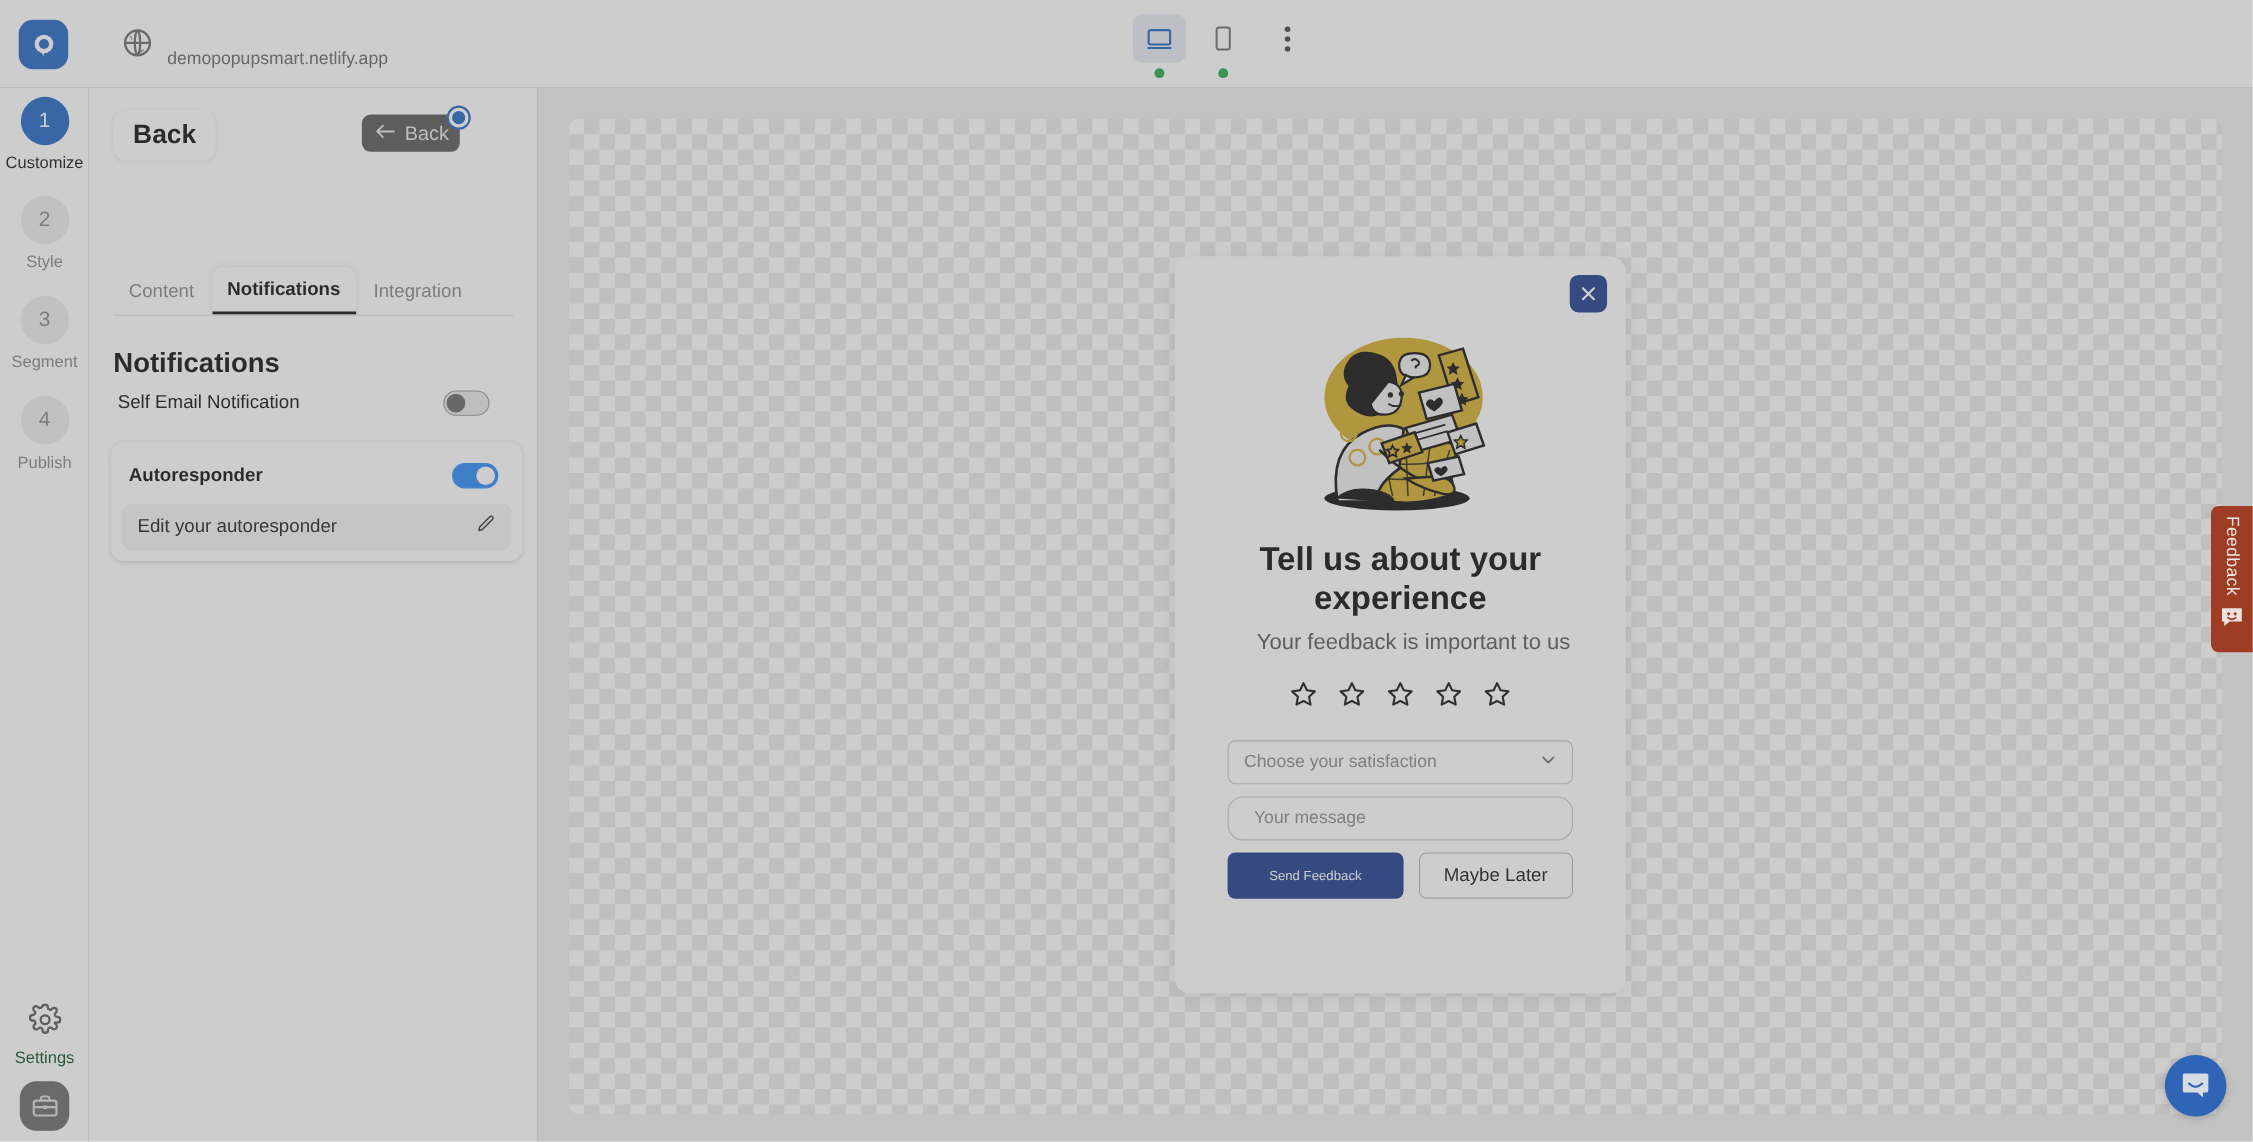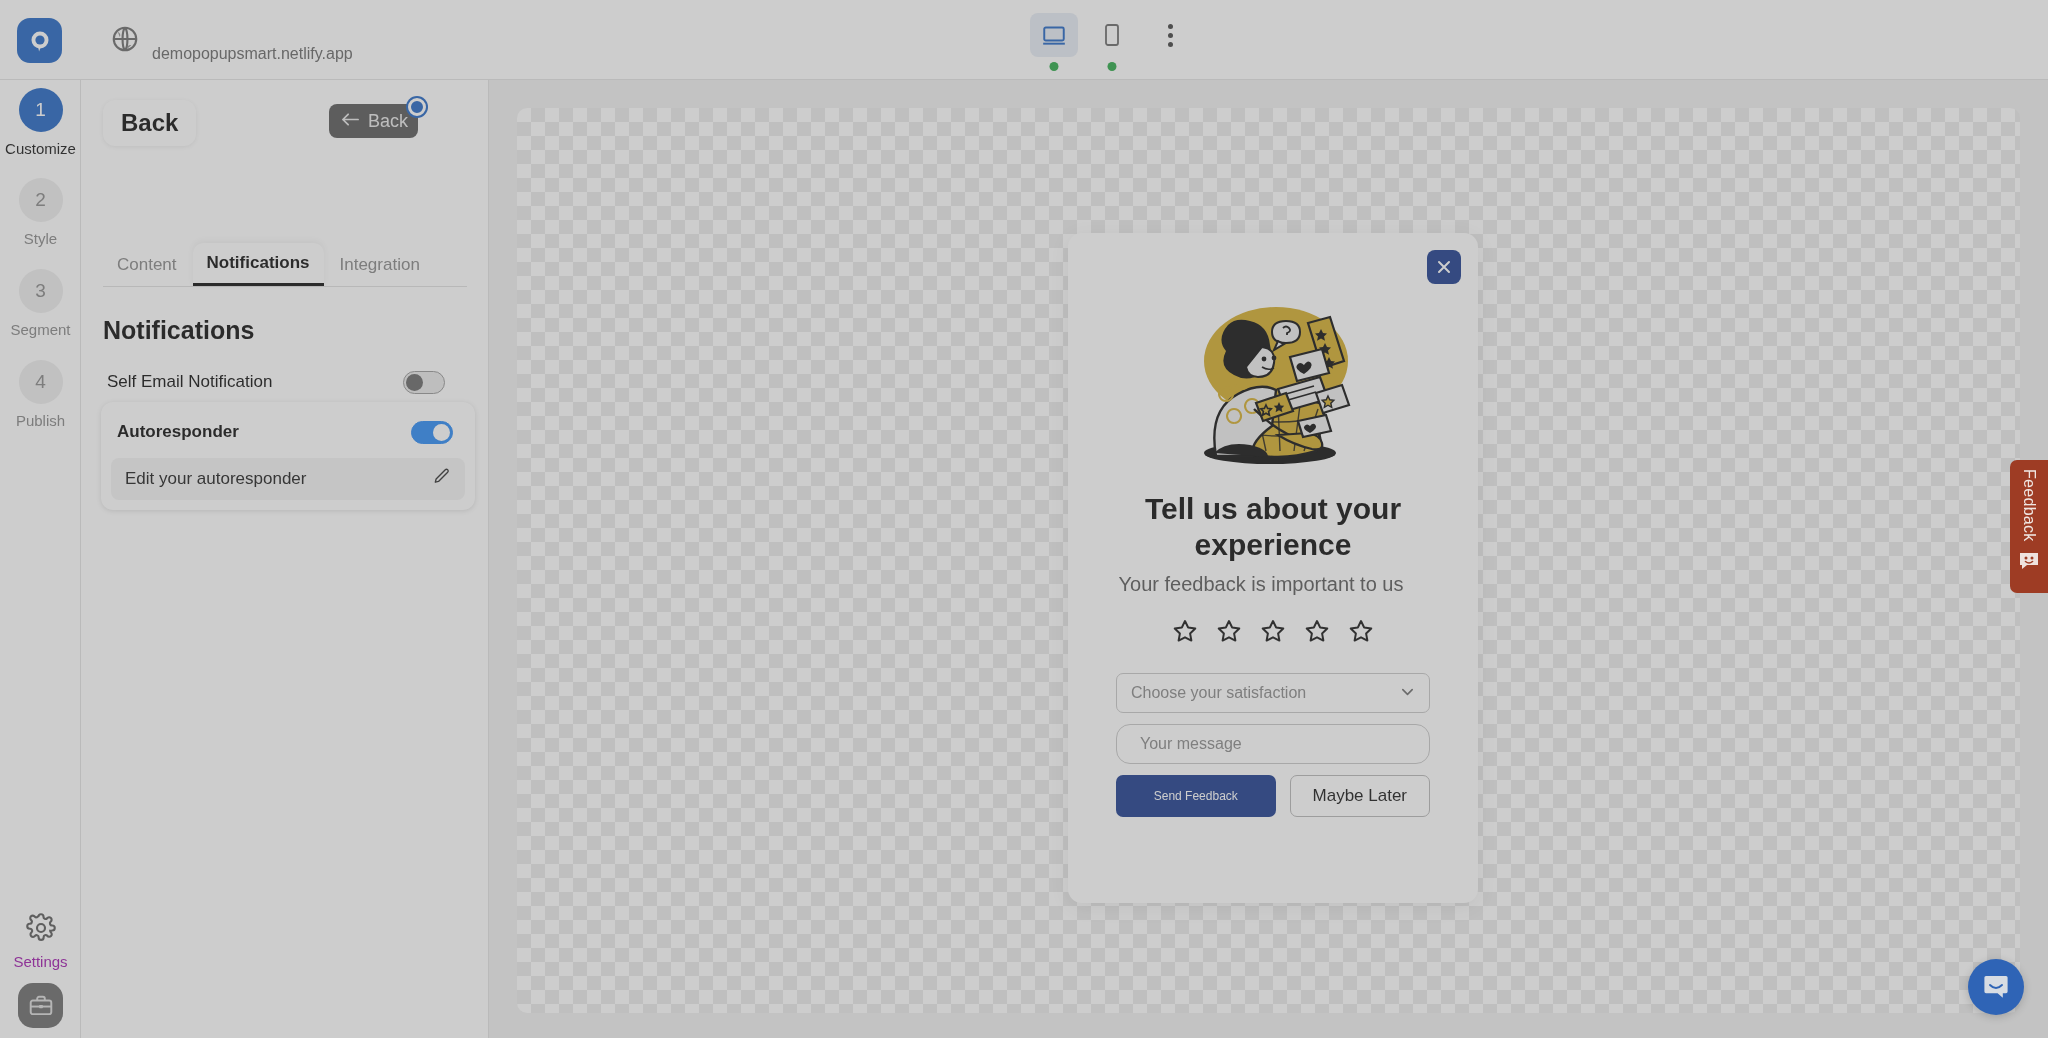--- a/index.html
+++ b/index.html
@@ -103,21 +103,21 @@
   }
   .step.active .bubble { background: #2568c4; color: #fff; }
   .step .slabel { margin-top: 8px; font-size: 15px; color: #8a8a8a; }
   .step.active .slabel { color: #1a1a1a; }
 
   #settings-item {
     position: absolute; left: 0; bottom: 68px; width: 81px;
     display: flex; flex-direction: column; align-items: center;
     color: #5e5e5e;
   }
-  #settings-item .slabel { margin-top: 6px; font-size: 15px; color: #a21caf; }
+  #settings-item .slabel { margin-top: 6px; font-size: 15px; color: #14532d; }
   #workspace-btn {
     position: absolute; left: 18px; bottom: 10px;
     width: 45px; height: 45px; border-radius: 15px;
     background: #6d6d6d;
     display: flex; align-items: center; justify-content: center;
     color: #dcdcdc;
   }
 
   
   #panel {
@@ -173,21 +173,21 @@
     position: absolute; left: 22px; top: 236px;
     font-size: 25px; font-weight: 700; color: #111;
   }
 
   .setting-row {
     position: absolute; left: 22px;
     width: 364px; height: 46px;
     display: flex; align-items: center; justify-content: space-between;
     font-size: 17px; color: #111;
   }
-  #row-self-email { top: 279px; padding: 0 22px 0 4px; gap: 24px; }
+  #row-self-email { top: 263px; padding: 0 22px 0 4px; gap: 24px; }
 
   #autoresponder-card {
     position: absolute; left: 20px; top: 322px;
     width: 374px;
     background: #fff; border-radius: 12px;
     box-shadow: 0 1px 5px rgba(0,0,0,0.13);
     padding: 8px 10px 10px 10px;
   }
   #row-autoresponder {
     position: static;
@@ -259,21 +259,21 @@
     transform: translateX(-50%);
     width: 230px; height: 190px;
   }
   #popup-heading {
     position: absolute; left: 34px; top: 258px;
     width: 342px; text-align: center;
     font-size: 30px; font-weight: 700; color: #111;
     line-height: 1.2;
   }
   #popup-sub {
-    position: absolute; left: 22px; top: 340px;
+    position: absolute; left: 46px; top: 340px;
     width: 342px; text-align: center;
     font-size: 20px; color: #5c5c5c;
   }
   #popup-stars {
     position: absolute; left: 0; top: 385px;
     width: 410px;
     display: flex; justify-content: center; gap: 18px;
     color: #1a1a1a;
   }
   #popup-select {

